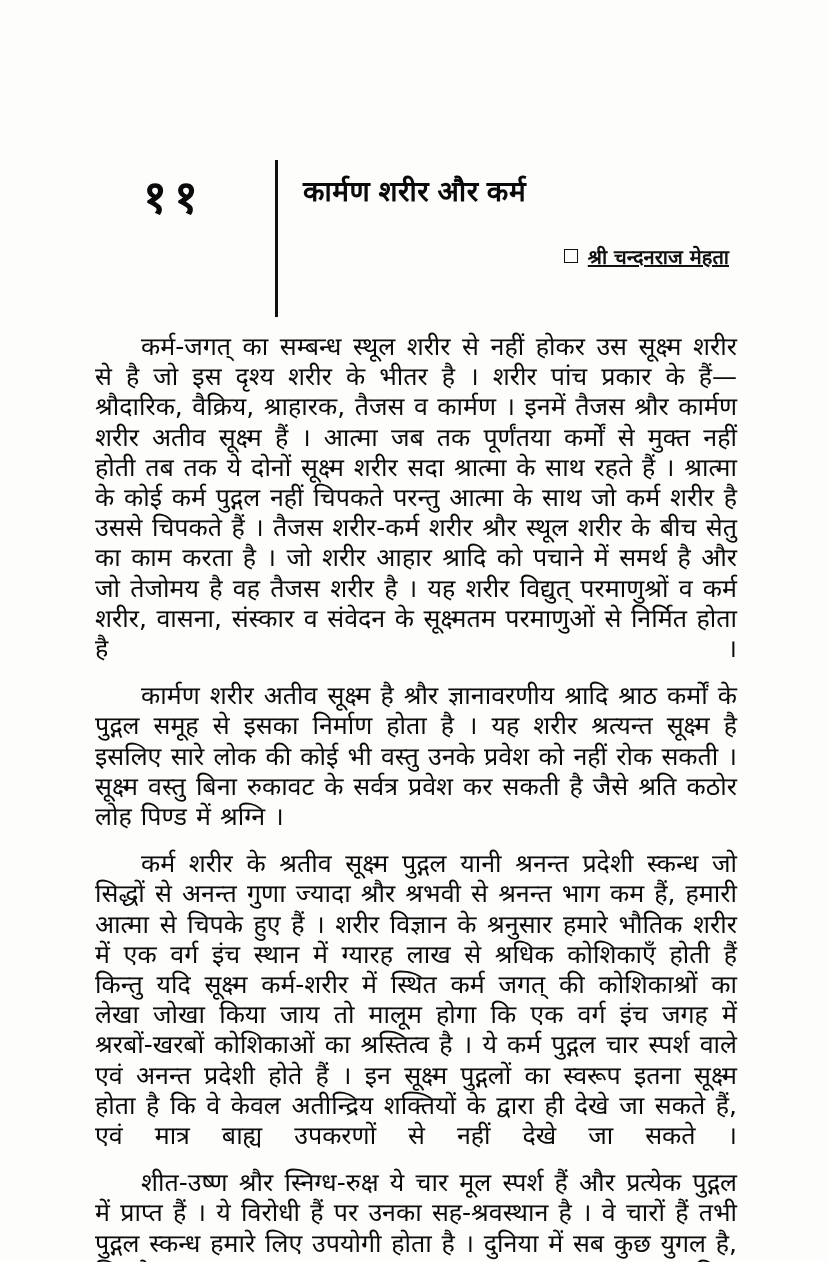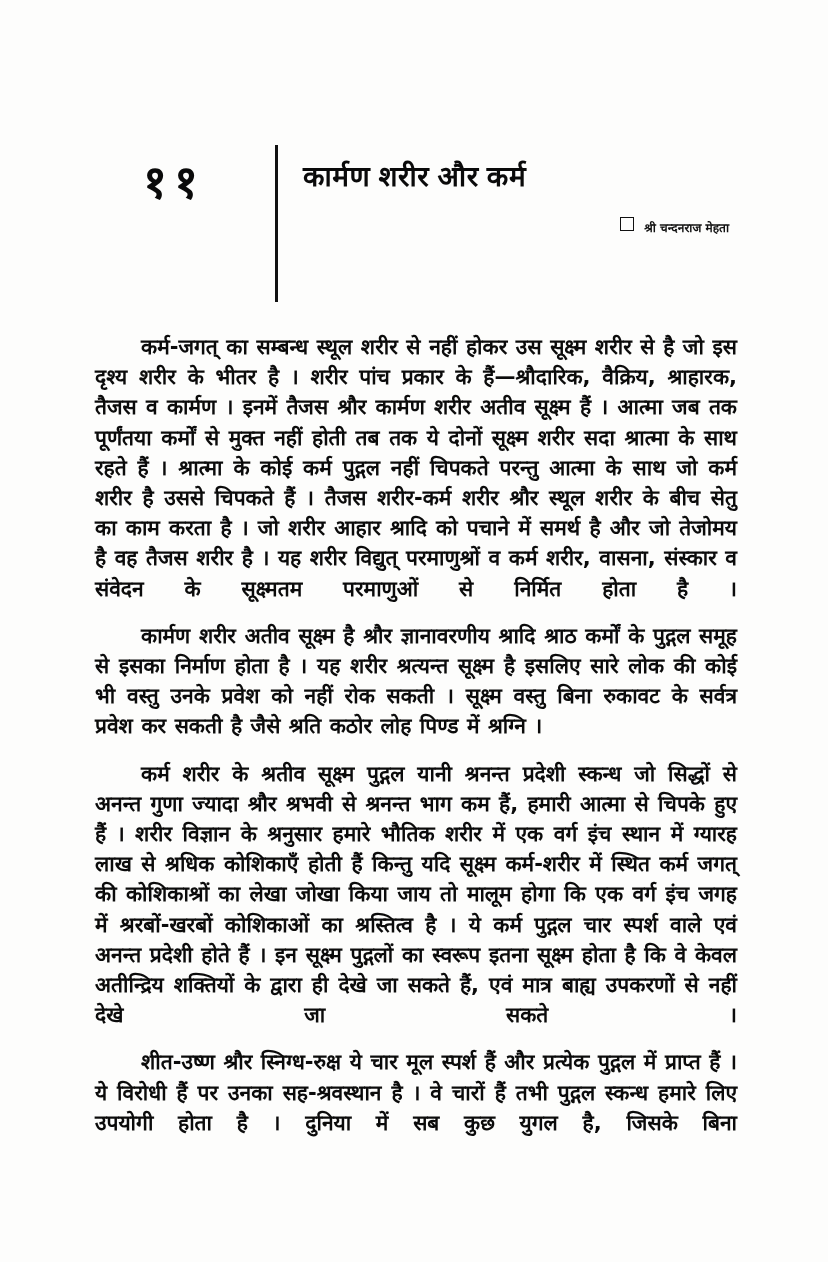--- a/index.html
+++ b/index.html
@@ -16,21 +16,21 @@
     background: #fdfdfc;
     overflow: hidden;
     font-family: "Liberation Sans", "DejaVu Sans", sans-serif;
     color: #0d0d0d;
   }
 
   
   .header {
     position: absolute;
     left: 95px;
-    top: 145px;
+    top: 160px;
     width: 645px;
     height: 160px;
   }
   .chapter-number {
     position: absolute;
     left: 48px;
     top: 14px;
     font-family: "DejaVu Sans", sans-serif;
     font-size: 46px;
     font-weight: 700;
@@ -55,49 +55,50 @@
   .chapter-title {
     font-family: Liberation Sans, sans-serif;
     font-size: 28px;
     font-weight: 700;
     letter-spacing: 0.5px;
     line-height: 1.25;
     color: #0a0a0a;
     white-space: nowrap;
   }
   .byline {
-    margin-top: 23px;
+    margin-top: 34px;
     text-align: right;
     padding-right: 4px;
     font-family: "DejaVu Sans", sans-serif;
-    font-size: 12px;
+    font-size: 20px;
     font-weight: 700;
     color: #111111;
     white-space: nowrap;
+    text-decoration: underline;
   }
   .byline-marker {
     display: inline-block;
     width: 12px;
     height: 12px;
     border: 1.6px solid #111111;
     margin-right: 10px;
     vertical-align: 1px;
   }
 
   
   .body-text {
     position: absolute;
     left: 95px;
     top: 332px;
     width: 642px;
   }
   .para {
     font-family: "DejaVu Sans", sans-serif;
-    font-size: 21px;
-    font-weight: 700;
+    font-size: 25px;
+    font-weight: 400;
     line-height: 30.2px;
     text-align: justify;
     text-justify: inter-word;
     word-spacing: 1.2px;
     color: #0b0b0b;
     margin: 0 0 17px 0;
     text-indent: 46px;
     hyphens: none;
   }
   .para:last-child { margin-bottom: 12px; }

